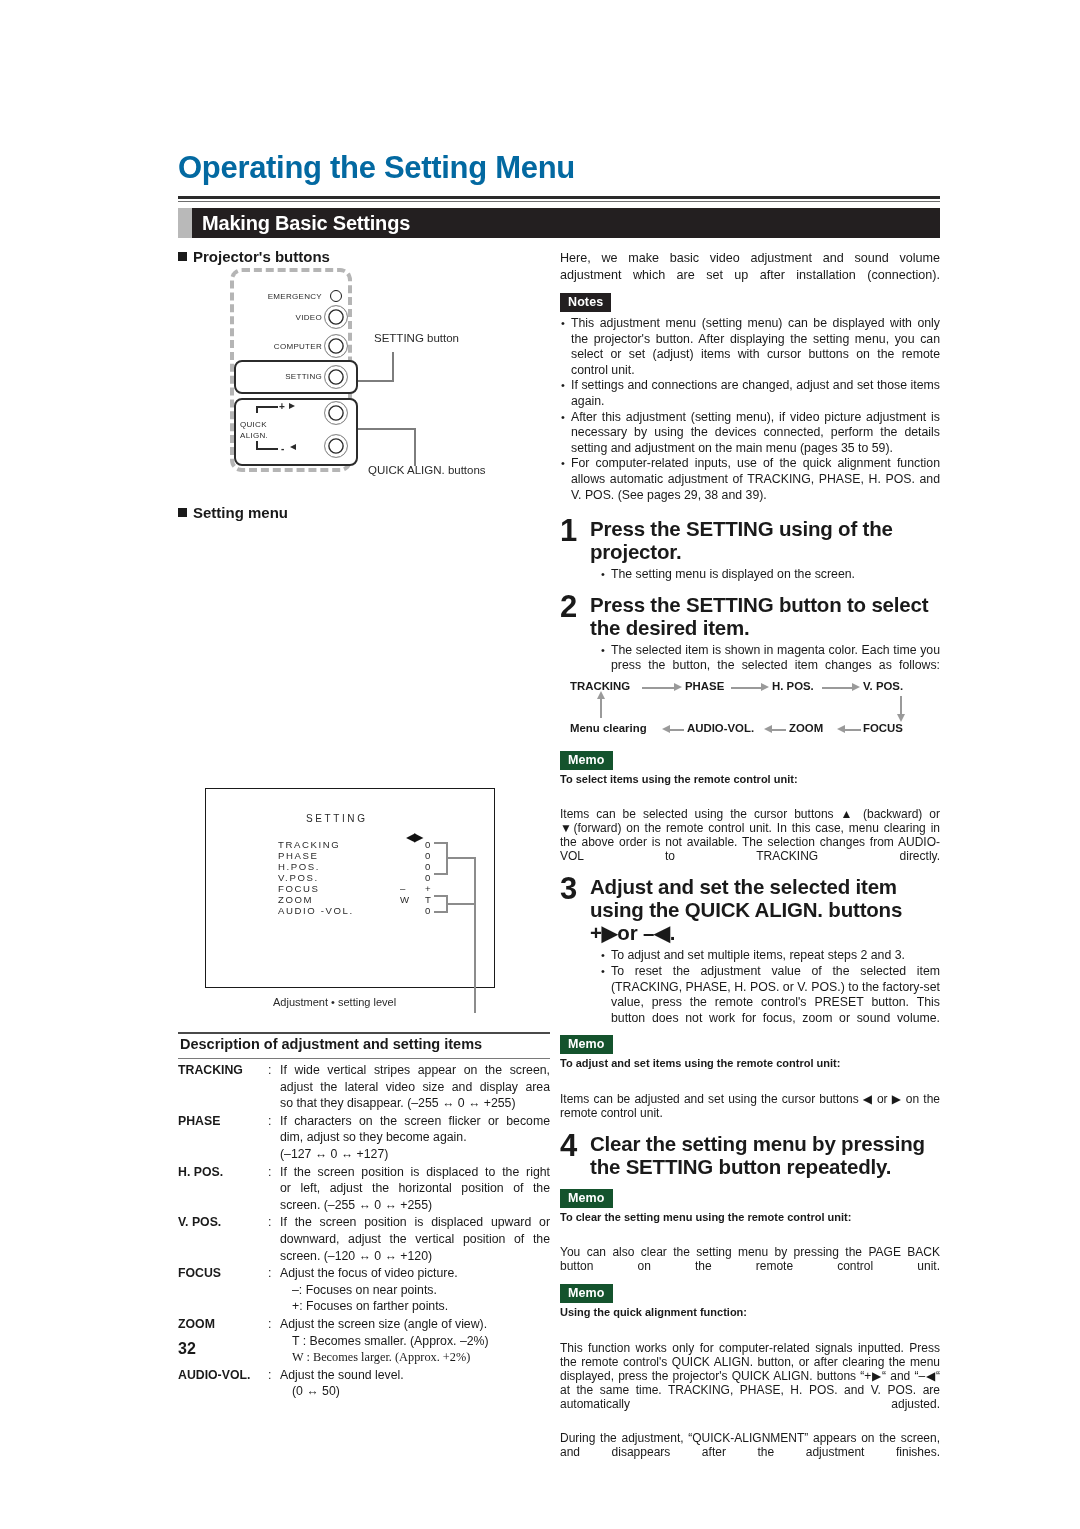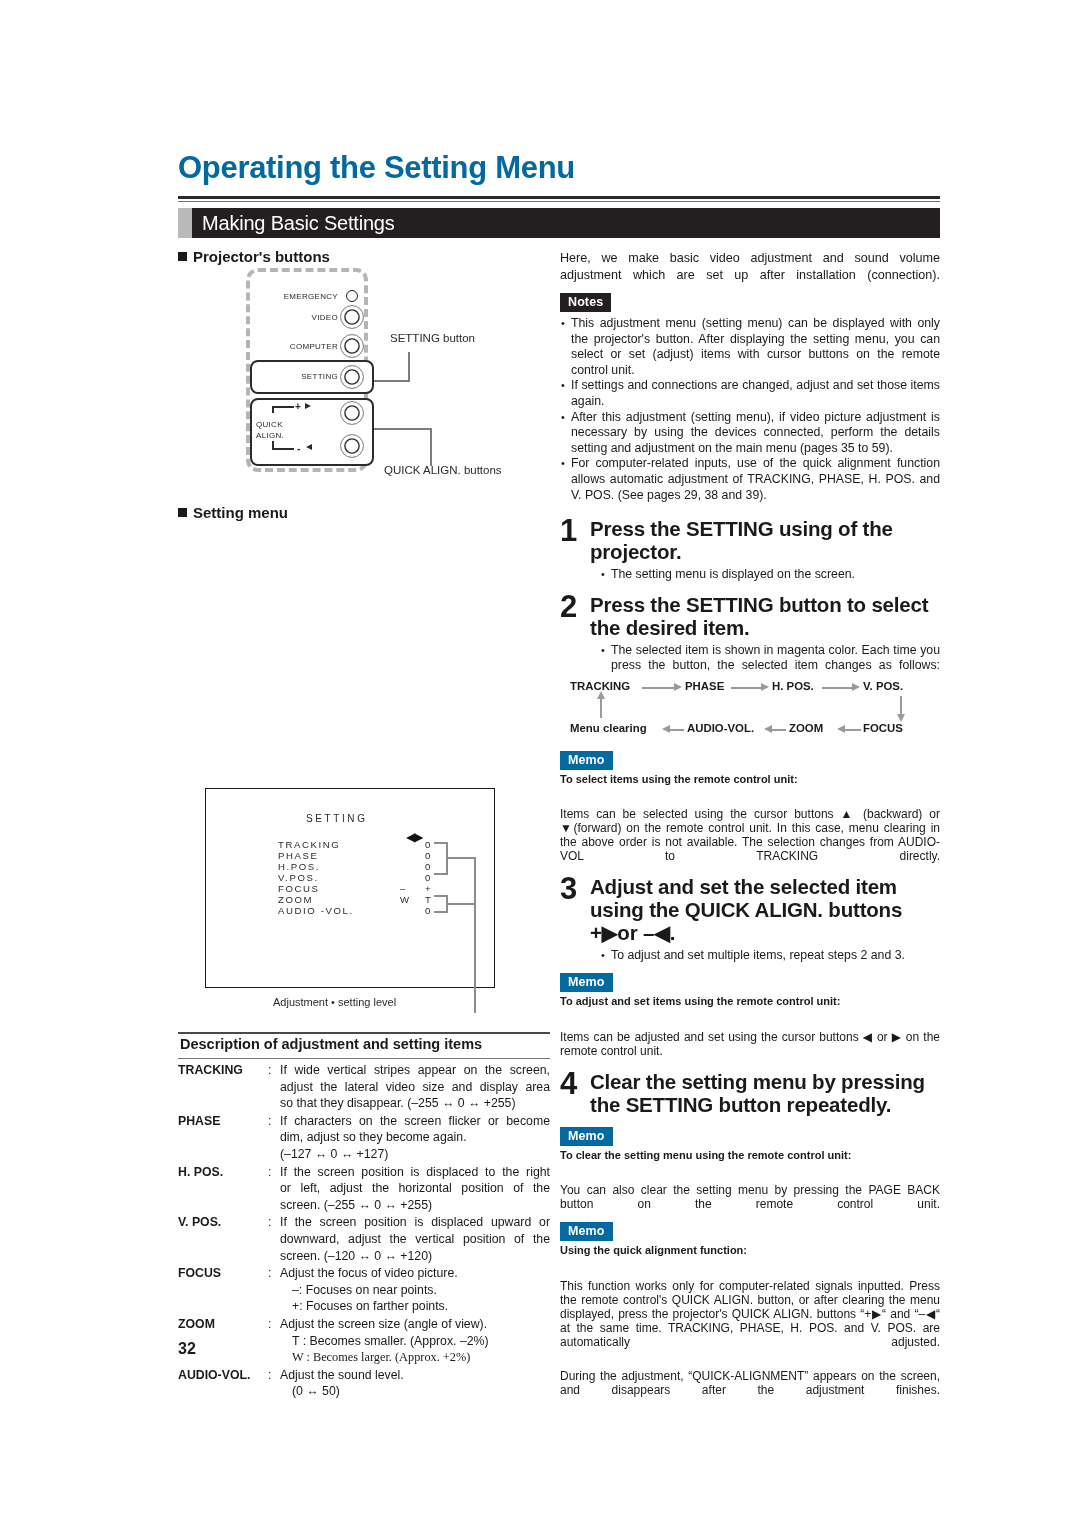--- a/index.html
+++ b/index.html
@@ -51,21 +51,21 @@
     position:absolute;
     left:0; top:0;
     width:14px; height:30px;
     background:#b9b9b9;
   }
   .section-bar .label {
     position:absolute;
     left:24px; top:4px;
     color:#ffffff;
     font-size:20px;
-    font-weight:normal;
+    font-weight:bold;
     letter-spacing:-0.2px;
   }
 
   
   .sq-head {
     position:absolute;
     font-size:15px;
     font-weight:bold;
     color:#1a1a1a;
   }
@@ -74,21 +74,21 @@
     width:9px; height:9px;
     background:#1a1a1a;
     margin-right:6px;
     vertical-align:1px;
   }
 
   
   .left-col { position:absolute; left:178px; top:248px; width:372px; }
 
   
-  .proj-wrap { position:absolute; left:16px; top:282px; width:372px; height:220px; }
+  .proj-wrap { position:absolute; left:0px; top:282px; width:372px; height:220px; }
   .proj-dashed {
     position:absolute;
     left:52px; top:0px;
     width:122px; height:204px;
     border:4px dashed #b5b5b5;
     border-radius:12px;
   }
   .proj-row { position:absolute; font-size:8px; letter-spacing:0.3px; color:#2a2a2a; }
   .led {
     position:absolute;
@@ -162,21 +162,21 @@
 
   .badge {
     display:inline-block;
     padding:2px 8px 3px 8px;
     font-size:12.5px;
     font-weight:bold;
     color:#ffffff;
     letter-spacing:0.1px;
   }
   .badge-notes { background:#231f20; }
-  .badge-memo  { background:#0369a1; }
+  .badge-memo  { background:#14532d; }
 
   ul.bl { list-style:none; margin:4px 0 0 0; padding:0; }
   ul.bl > li {
     position:relative;
     padding-left:11px;
     font-size:12.3px;
     line-height:15.6px;
     margin-bottom:0px;
     text-align:justify;
   }
@@ -492,20 +492,21 @@
       <div class="memo-txt jt-last">Items can be selected using the cursor buttons ▲ (backward) or ▼(forward) on the remote control unit. In this case, menu clearing in the above order is not available. The selection changes from AUDIO-VOL to TRACKING directly.</div>
     </div>
 
     <div class="step" style="margin-top:12px;">
       <div class="step-num">3</div>
       <div class="step-head">Adjust and set the selected item using the QUICK ALIGN. buttons +▶or –◀.</div>
     </div>
     <div class="step-body">
       <ul class="bl">
         <li>To adjust and set multiple items, repeat steps 2 and 3.</li>
+        <li class="jt-last">To reset the adjustment value of the selected item (TRACKING, PHASE, H. POS. or V. POS.) to the factory-set value, press the remote control's PRESET button. This button does not work for focus, zoom or sound volume.</li>
       </ul>
     </div>
 
     <div class="memo-block">
       <span class="badge badge-memo">Memo</span>
       <div class="memo-sub">To adjust and set items using the remote control unit:</div>
       <div class="memo-txt">Items can be adjusted and set using the cursor buttons ◀ or ▶ on the remote control unit.</div>
     </div>
 
     <div class="step" style="margin-top:12px;">

